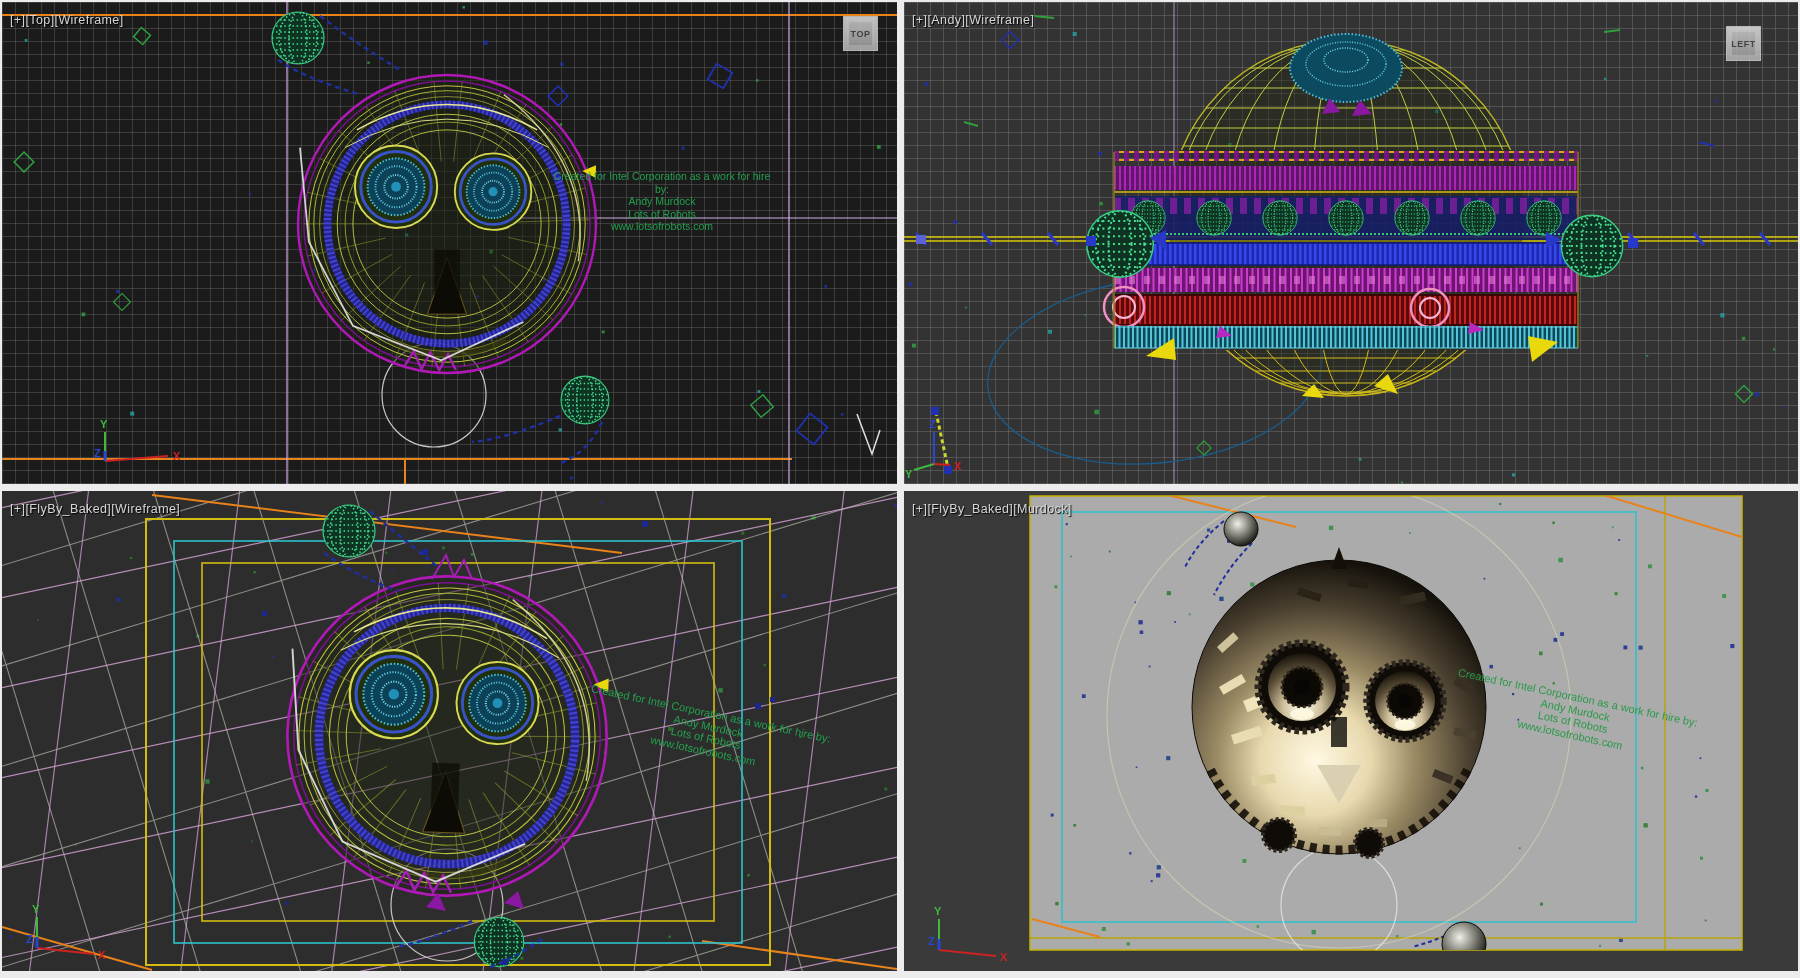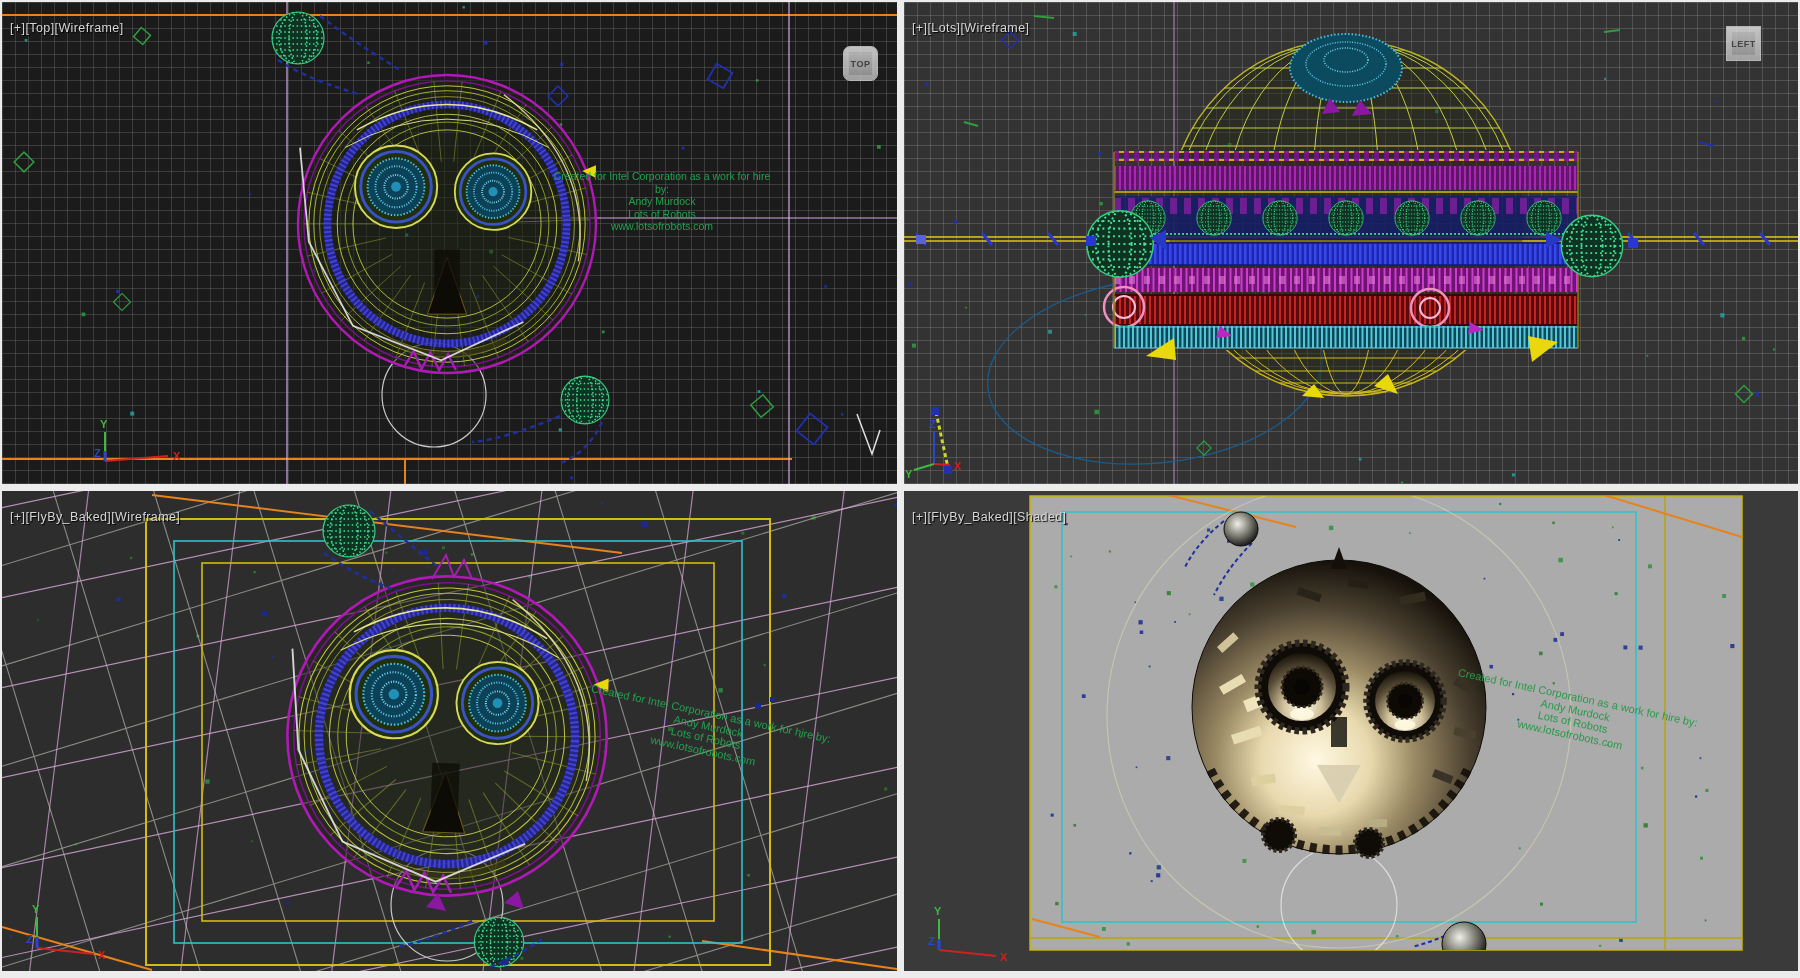--- a/index.html
+++ b/index.html
@@ -10,28 +10,28 @@
   .vp-tl{left:2px;top:2px;width:895px;height:482px;background-color:#1b1b1b;
     background-image:linear-gradient(rgba(135,135,135,.30) 1px,transparent 1px),
                      linear-gradient(90deg,rgba(135,135,135,.30) 1px,transparent 1px);
     background-size:13px 13px;}
   .vp-tr{left:904px;top:2px;width:894px;height:482px;background-color:#333333;
     background-image:linear-gradient(rgba(160,160,160,.28) 1px,transparent 1px),
                      linear-gradient(90deg,rgba(160,160,160,.28) 1px,transparent 1px);
     background-size:13px 13px;}
   .vp-bl{left:2px;top:491px;width:895px;height:480px;background:#2d2d2d;}
   .vp-br{left:904px;top:491px;width:894px;height:480px;background:#3a3a3a;}
-  .vp-label{position:absolute;left:8px;top:19px;font-size:12.5px;letter-spacing:.4px;
+  .vp-label{position:absolute;left:8px;top:11px;font-size:12.5px;letter-spacing:.4px;
     color:#d6d6d6;text-shadow:1px 1px 1px #000;z-index:30;white-space:nowrap;}
   .viewcube{position:absolute;width:33px;height:33px;z-index:25;
     background:linear-gradient(#d2d2d2,#9b9b9b);opacity:.85;border:1px solid #cfcfcf;
     box-shadow:inset 0 0 0 5px rgba(255,255,255,.28);
     display:flex;align-items:center;justify-content:center;
     font-size:9px;font-weight:bold;color:#474747;letter-spacing:.5px;}
-  .cube-tl{left:841px;top:44px;border-radius:7px;}
+  .cube-tl{left:841px;top:14px;}
   .cube-tr{left:822px;top:24px;}
   .watermark{position:absolute;z-index:20;color:#23a04e;font-size:10.5px;line-height:12.5px;
     text-align:center;pointer-events:none;}
   .wm-tl{left:547px;top:168px;width:226px;}
   .wm-bl{left:540px;top:216px;width:330px;transform:rotate(12deg);font-size:11px;}
   .wm-br{left:505px;top:200px;width:330px;transform:rotate(12deg);font-size:11px;color:#2a9a4a;}
   .axis-label{font-weight:bold;font-size:11px;font-family:"Liberation Sans",sans-serif;}
 </style>
 </head>
 <body>
@@ -354,21 +354,21 @@
       </g>
       <g>
         <line x1="30" y1="462" x2="30" y2="430" stroke="#2847cc" stroke-width="2"></line>
         <line x1="30" y1="462" x2="10" y2="468" stroke="#3fba3f" stroke-width="2"></line>
         <line x1="30" y1="462" x2="46" y2="463" stroke="#cc2222" stroke-width="2"></line>
         <text x="25" y="426" fill="#2847cc" class="axis-label">Z</text>
         <text x="1" y="476" fill="#3fba3f" class="axis-label">Y</text>
         <text x="50" y="468" fill="#cc2222" class="axis-label">X</text>
       </g>
     </svg>
-    <div class="vp-label">[+][Lots][Wireframe]</div>
+    <div class="vp-label">[+][Andy][Wireframe]</div>
     <div class="viewcube cube-tr">LEFT</div>
   </div>
 
   <div class="vp vp-bl">
     <svg width="895" height="480">
       <g>
           <rect x="892.4" y="12.6" width="3.0" height="3.0" fill="#1f2f9e" opacity="0.85"></rect>
           <rect x="526.5" y="84.7" width="2.1" height="2.1" fill="#2f8f3f" opacity="0.85"></rect>
           <rect x="444.2" y="287.8" width="3.4" height="3.4" fill="#2f8f3f" opacity="0.85"></rect>
           <rect x="666.5" y="444.6" width="2.2" height="2.2" fill="#2f8f3f" opacity="0.85"></rect>
@@ -670,21 +670,21 @@
       </g>
       <g>
         <line x1="35" y1="459" x2="35" y2="428" stroke="#3fba3f" stroke-width="2"></line>
         <line x1="35" y1="459" x2="92" y2="465" stroke="#cc2222" stroke-width="2"></line>
         <line x1="35" y1="459" x2="35" y2="448" stroke="#2847cc" stroke-width="3"></line>
         <text x="30" y="424" fill="#3fba3f" class="axis-label">Y</text>
         <text x="96" y="470" fill="#cc2222" class="axis-label">X</text>
         <text x="24" y="454" fill="#2847cc" class="axis-label">Z</text>
       </g>
     </svg>
-    <div class="vp-label">[+][FlyBy_Baked][Shaded]</div>
+    <div class="vp-label">[+][FlyBy_Baked][Murdock]</div>
     <div class="watermark wm-br">
       <div>Created for Intel Corporation as a work for hire by:</div>
       <div>Andy Murdock</div>
       <div>Lots of Robots</div>
       <div>www.lotsofrobots.com</div>
     </div>
   </div>
 
 </div>
 

